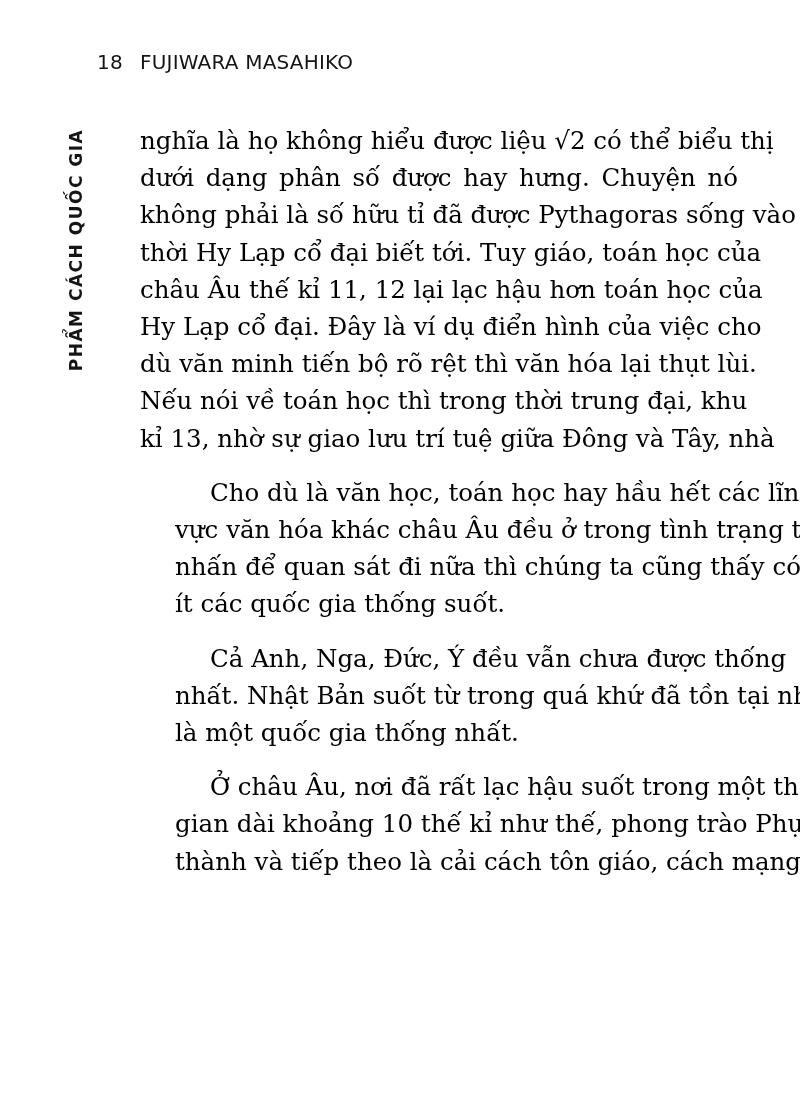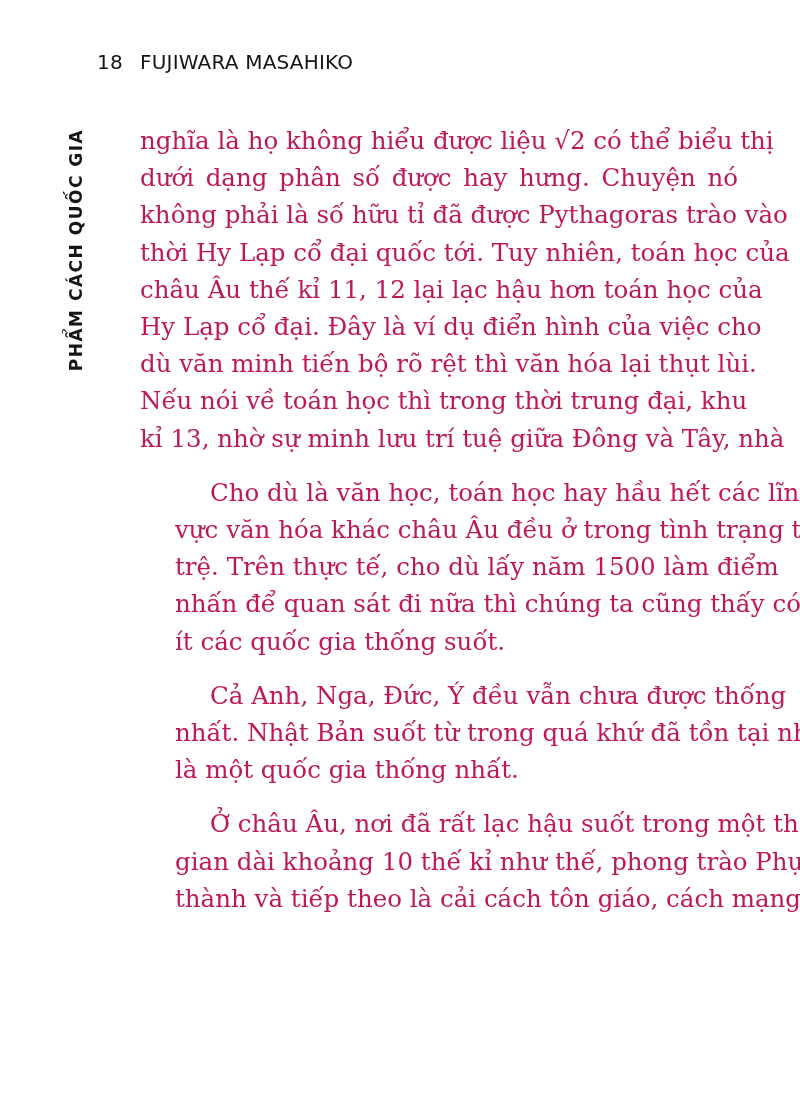--- a/index.html
+++ b/index.html
@@ -52,21 +52,21 @@
       font-variant: small-caps;
     }
     .body-text {
       position: absolute;
       left: 140px;
       top: 122px;
       width: 598px;
       font-family: "DejaVu Serif", "Liberation Serif", serif;
       font-size: 24.5px;
       line-height: 37.2px;
-      color: #be185d;
+      color: #000000;
       text-align: justify;
     }
     .body-text p {
       margin: 0 0 17px 0;
     }
     .body-text p.indent {
       text-indent: 35px;
     }
     .body-text .line {
       display: block;
@@ -86,32 +86,31 @@
   <div class="running-header">
     <span class="page-number">18</span><span class="author">FUJIWARA MASAHIKO</span>
   </div>
 
   <div class="side-label">PHẨM CÁCH QUỐC GIA</div>
 
   <div class="body-text">
     <p>
       <span class="line">nghĩa là họ không hiểu được liệu √2 có thể biểu thị</span>
       <span class="line">dưới dạng phân số được hay hưng. Chuyện nó</span>
-      <span class="line">không phải là số hữu tỉ đã được Pythagoras trào vào</span>
-      <span class="line">thời Hy Lạp cổ đại quốc tới. Tuy nhiên, toán học của</span>
+      <span class="line">không phải là số hữu tỉ đã được Pythagoras sống vào</span>
+      <span class="line">thời Hy Lạp cổ đại biết tới. Tuy giáo, toán học của</span>
       <span class="line">châu Âu thế kỉ 11, 12 lại lạc hậu hơn toán học của</span>
       <span class="line">Hy Lạp cổ đại. Đây là ví dụ điển hình của việc cho</span>
       <span class="line">dù văn minh tiến bộ rõ rệt thì văn hóa lại thụt lùi.</span>
       <span class="line">Nếu nói về toán học thì trong thời trung đại, khu</span>
-      <span class="line">kỉ 13, nhờ sự minh lưu trí tuệ giữa Đông và Tây, nhà</span>
+      <span class="line">kỉ 13, nhờ sự giao lưu trí tuệ giữa Đông và Tây, nhà</span>
     </p>
     <p class="indent">
       <span class="line" style="padding-left:35px;">Cho dù là văn học, toán học hay hầu hết các lĩnh</span>
       <span class="line">vực văn hóa khác châu Âu đều ở trong tình trạng trì</span>
-      <span class="line">trệ. Trên thực tế, cho dù lấy năm 1500 làm điểm</span>
       <span class="line">nhấn để quan sát đi nữa thì chúng ta cũng thấy có rất</span>
       <span class="line last">ít các quốc gia thống suốt.</span>
     </p>
     <p class="indent">
       <span class="line" style="padding-left:35px;">Cả Anh, Nga, Đức, Ý đều vẫn chưa được thống</span>
       <span class="line">nhất. Nhật Bản suốt từ trong quá khứ đã tồn tại như</span>
       <span class="line last">là một quốc gia thống nhất.</span>
     </p>
     <p class="indent">
       <span class="line" style="padding-left:35px;">Ở châu Âu, nơi đã rất lạc hậu suốt trong một thời</span>

